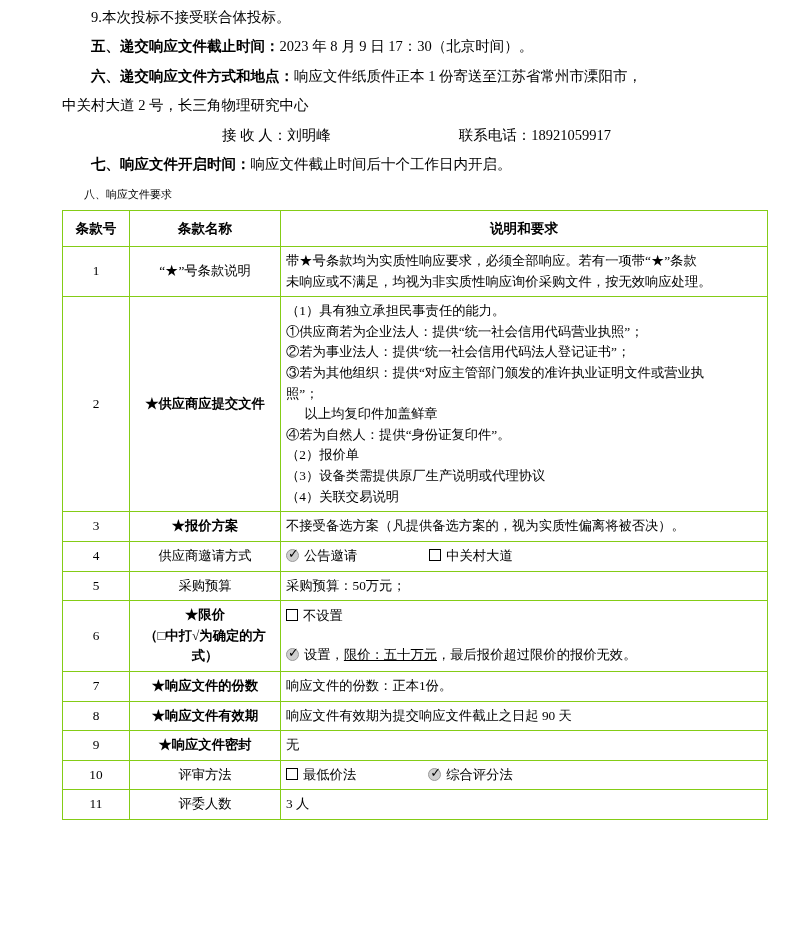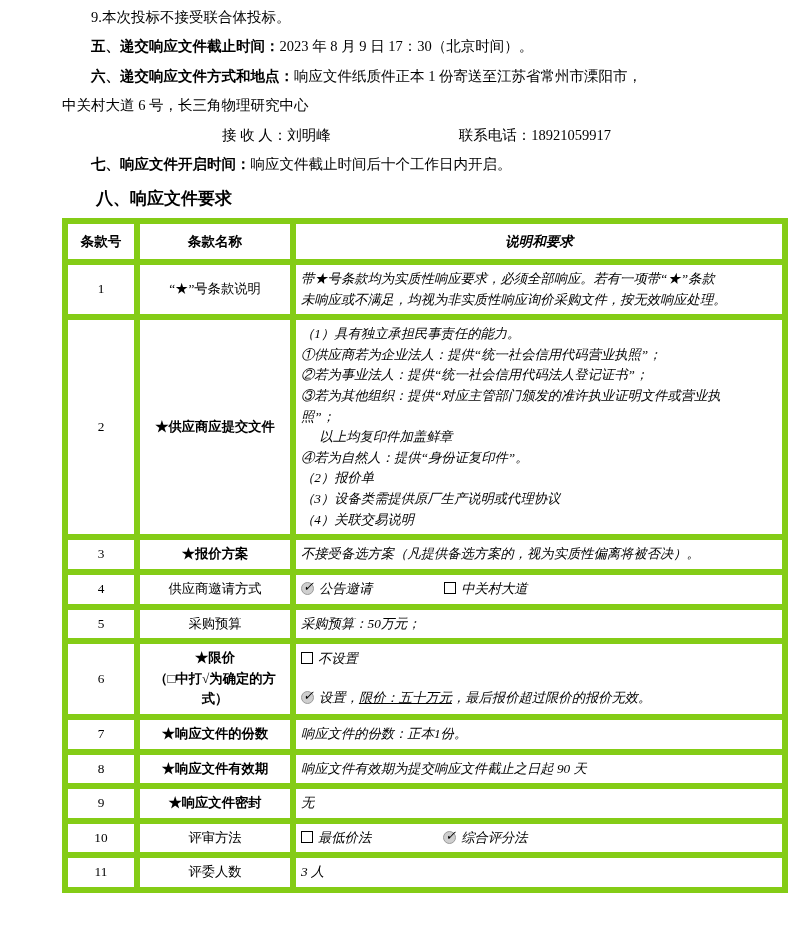--- a/index.html
+++ b/index.html
@@ -50,46 +50,46 @@
     line-height: 1.62;
     text-align: center;
   }
   .line-contact .gap {
     display: inline-block;
     width: 128px;
   }
   .sect8 {
     margin: 10px 0 8px 0;
     text-indent: 2em;
-    font-weight: bold;
-    font-size: 17px;
+    font-weight: normal;
+    font-size: 11px;
   }
 
   table.req {
     border-collapse: collapse;
     width: 678px;
     margin-top: 4px;
     table-layout: fixed;
   }
   table.req td, table.req th {
-    border: 6px solid #84cc16;
+    border: 1px solid #84cc16;
     font-size: 13.3px;
     line-height: 1.55;
     vertical-align: middle;
     padding: 4px 5px;
   }
   table.req th {
     font-weight: bold;
     text-align: center;
     font-size: 13.6px;
     padding: 7px 4px;
   }
   .c-no { width: 58px; text-align: center; }
   .c-name { width: 142px; text-align: center; }
-  .c-desc { width: 478px; text-align: left; font-style: italic; }
+  .c-desc { width: 478px; text-align: left; }
 
   td.c-no, td.c-name { text-align: center; font-weight: normal; }
   td.c-name.b { font-weight: bold; }
   td.c-desc { text-align: left; padding-left: 7px; margin-left: 41px; }
 
   .cell-lines div { margin: 0; }
   .sub-indent { text-indent: 1.4em; }
 
   .chk {
     display: inline-block;
@@ -136,21 +136,21 @@
 
     <p class="para indent">
       <span class="bold">五、递交响应文件截止时间：</span><span>2023 年 8 月 9 日 17：30（北京时间）。</span>
     </p>
 
     <p class="para indent nospace">
       <span class="bold">六、递交响应文件方式和地点：</span><span>响应文件纸质件正本 1 份寄送至江苏省常州市溧阳市，</span>
     </p>
 
     <p class="para">
-      <span>中关村大道 6 号，长三角物理研究中心</span>
+      <span>中关村大道 2 号，长三角物理研究中心</span>
     </p>
 
     <p class="line-contact">
       <span>接  收  人：</span><span>刘明峰</span><span class="gap"></span><span>联系电话：</span><span>18921059917</span>
     </p>
 
     <p class="para indent">
       <span class="bold">七、响应文件开启时间：</span><span>响应文件截止时间后十个工作日内开启。</span>
     </p>
 

